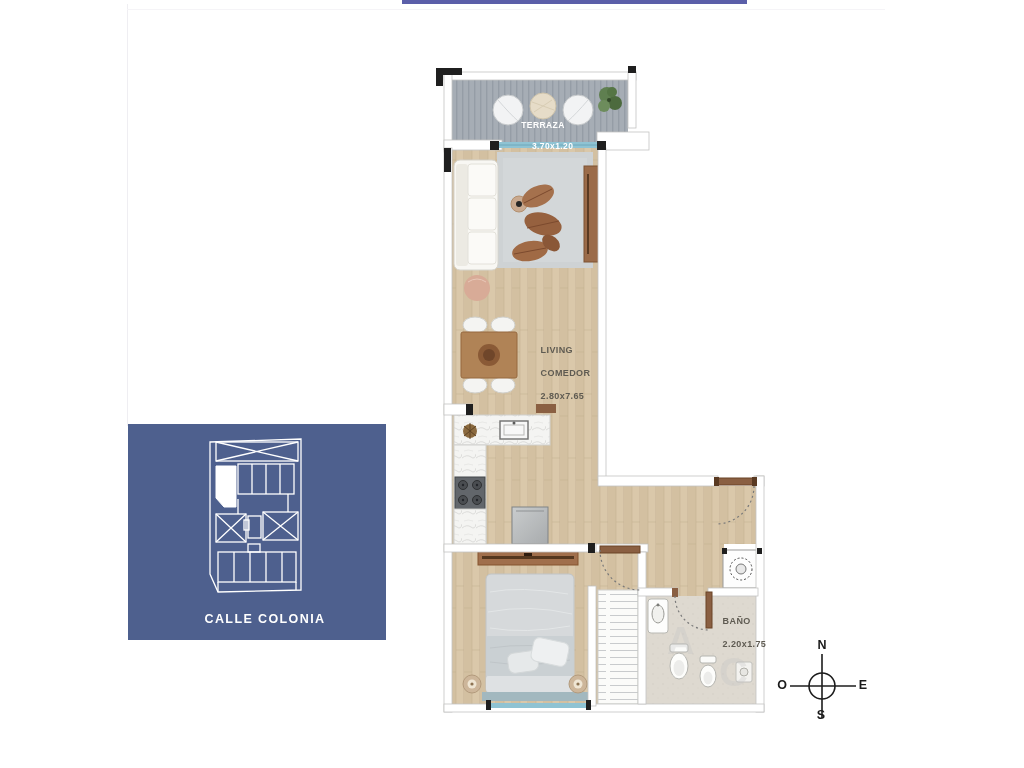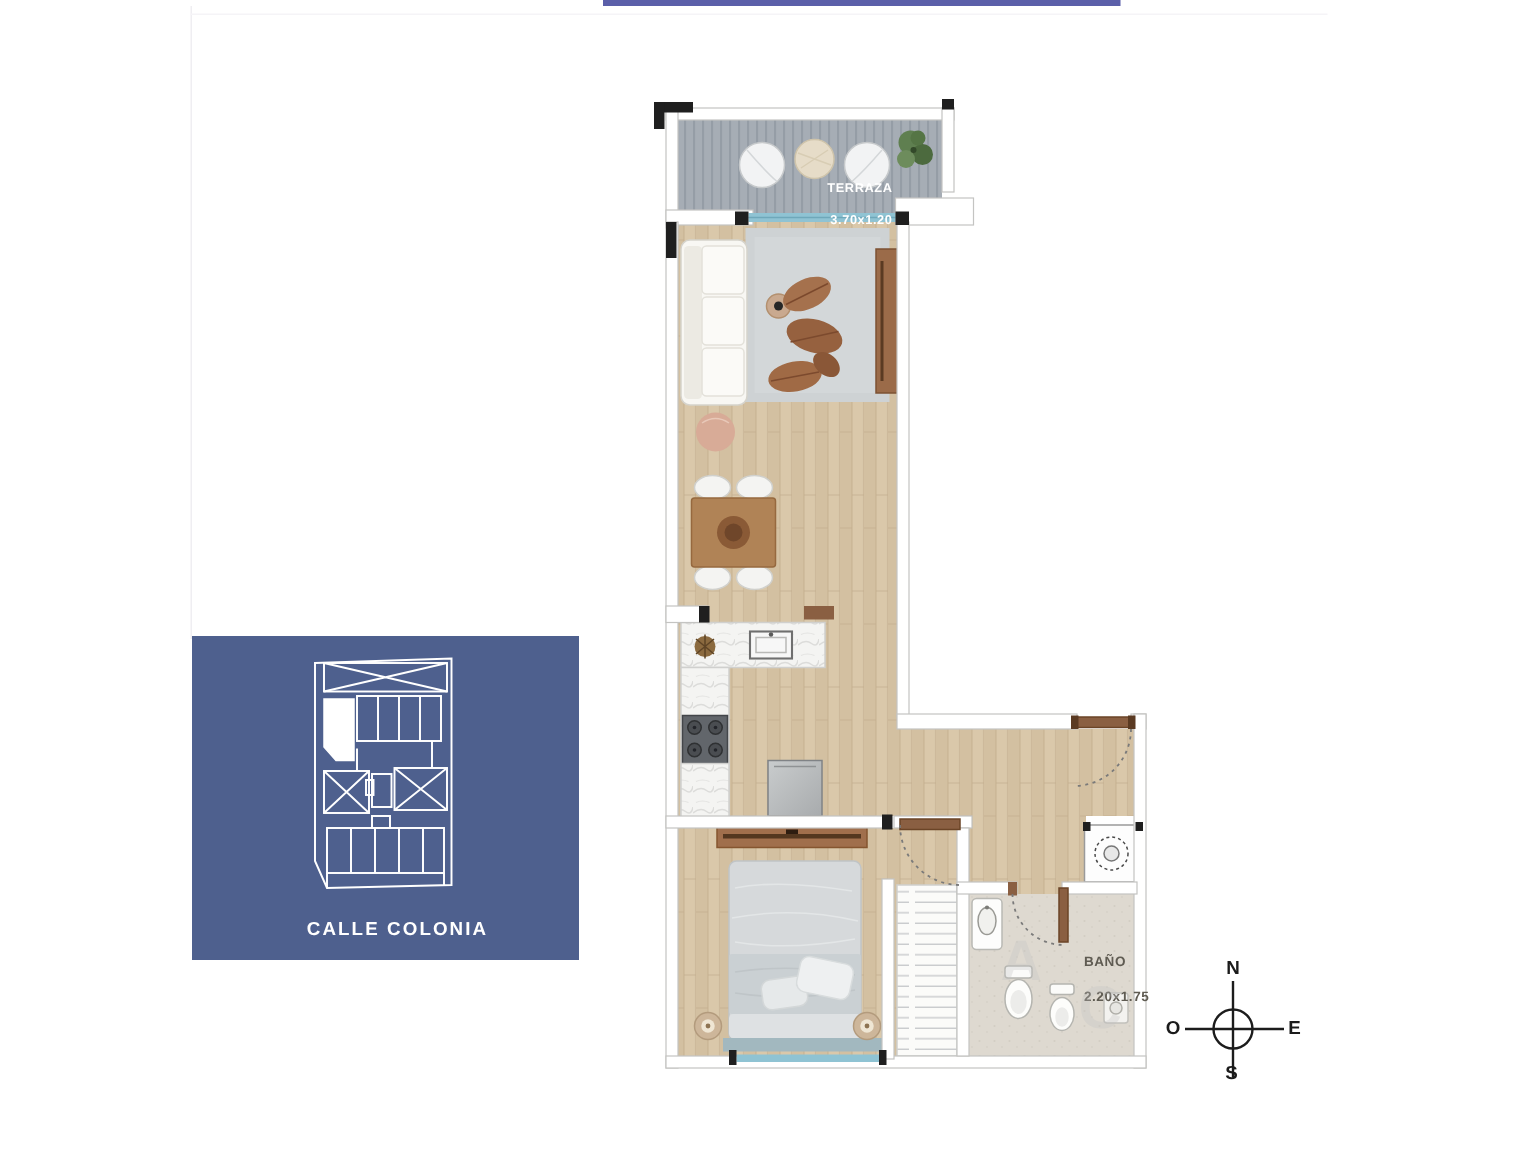--- a/index.html
+++ b/index.html
@@ -299,26 +299,30 @@
       <rect x="597" y="141" width="9" height="9"></rect>
       <rect x="588" y="543" width="7" height="10"></rect>
       <rect x="486" y="700" width="5" height="10"></rect>
       <rect x="586" y="700" width="5" height="10"></rect>
       <rect x="466" y="404" width="7" height="11"></rect>
       <rect x="722" y="548" width="5" height="6"></rect>
       <rect x="757" y="548" width="5" height="6"></rect>
     </g>
   </svg>
 
-  <div class="plan-label lbl-white lbl-center" style="left:491px;top:120px;width:104px;text-align:right;"><span>TERRAZA</span><br>
+  <div class="plan-label lbl-white lbl-center" style="left:491px;top:120px;width:104px;"><span>TERRAZA</span><br>
        <span>3.70x1.20</span></div>
 
-
-
-  <div class="plan-label" style="left:711px;top:624px;">
+  <div class="plan-label" style="left:529px;top:333px;">
+    <span>LIVING</span><br>
+    <span>COMEDOR</span><br>
+    <span>2.80x7.65</span></div>
+
+
+  <div class="plan-label" style="left:711px;top:604px;">
     <span>BAÑO</span><br>
     <span>2.20x1.75</span></div>
 
   <div class="watermark wm-a">A</div>
   <div class="watermark wm-c">C</div>
 
   <svg width="130" height="112" viewBox="770 628 130 112" style="position:absolute;left:770px;top:628px;">
     <line x1="822" y1="654" x2="822" y2="718" stroke="#1c1c1c" stroke-width="1.6"></line>
     <line x1="790" y1="686" x2="856" y2="686" stroke="#1c1c1c" stroke-width="1.6"></line>
     <circle cx="822" cy="686" r="13" fill="none" stroke="#1c1c1c" stroke-width="1.6"></circle>

